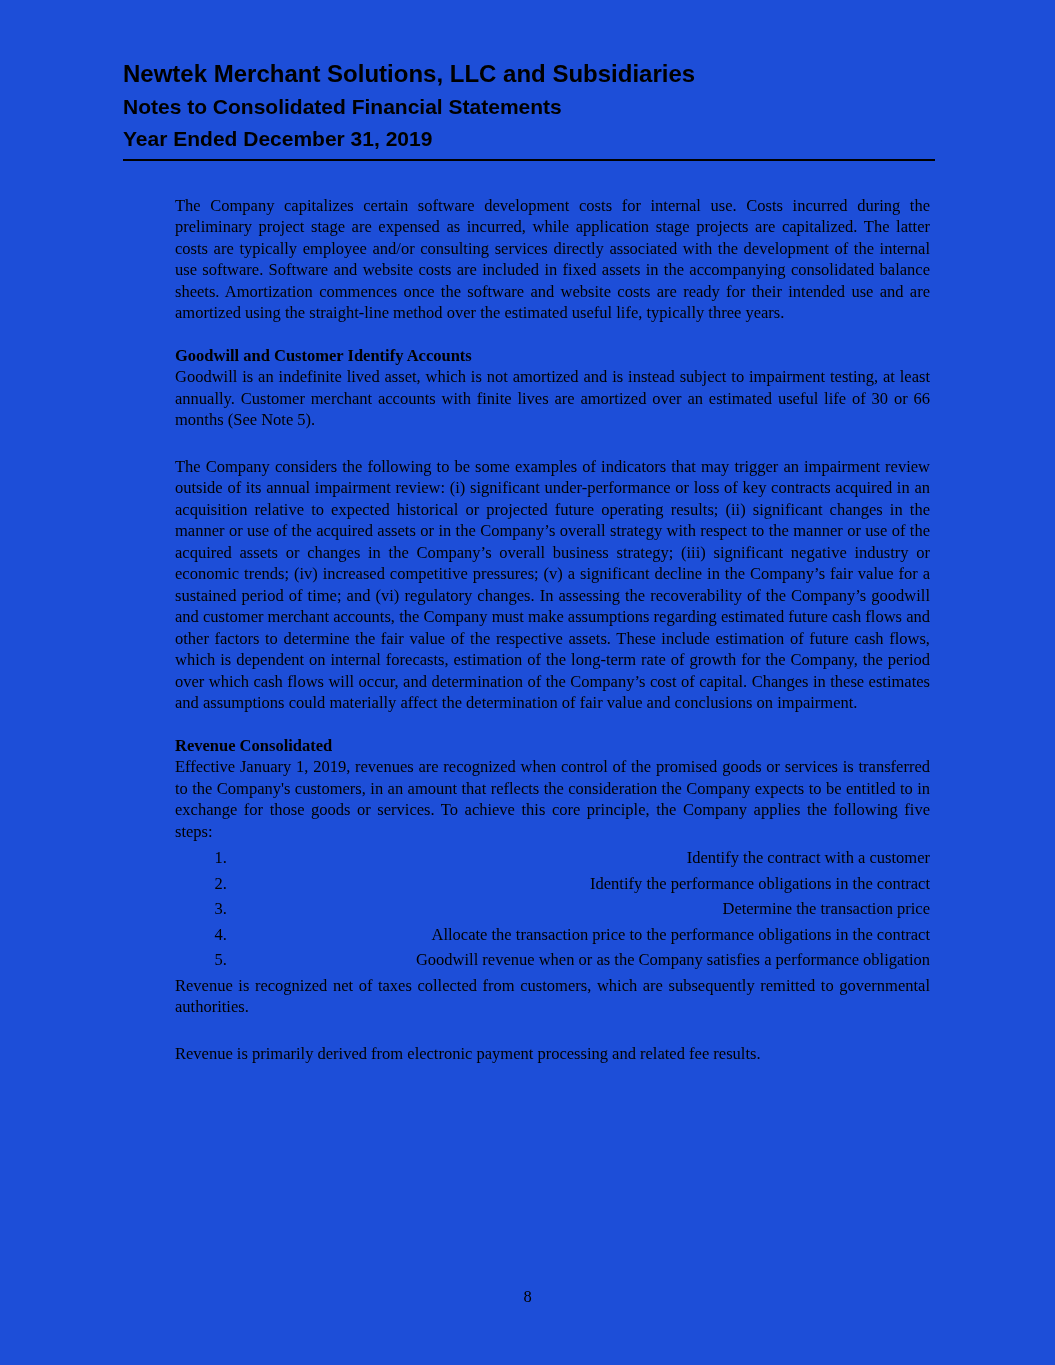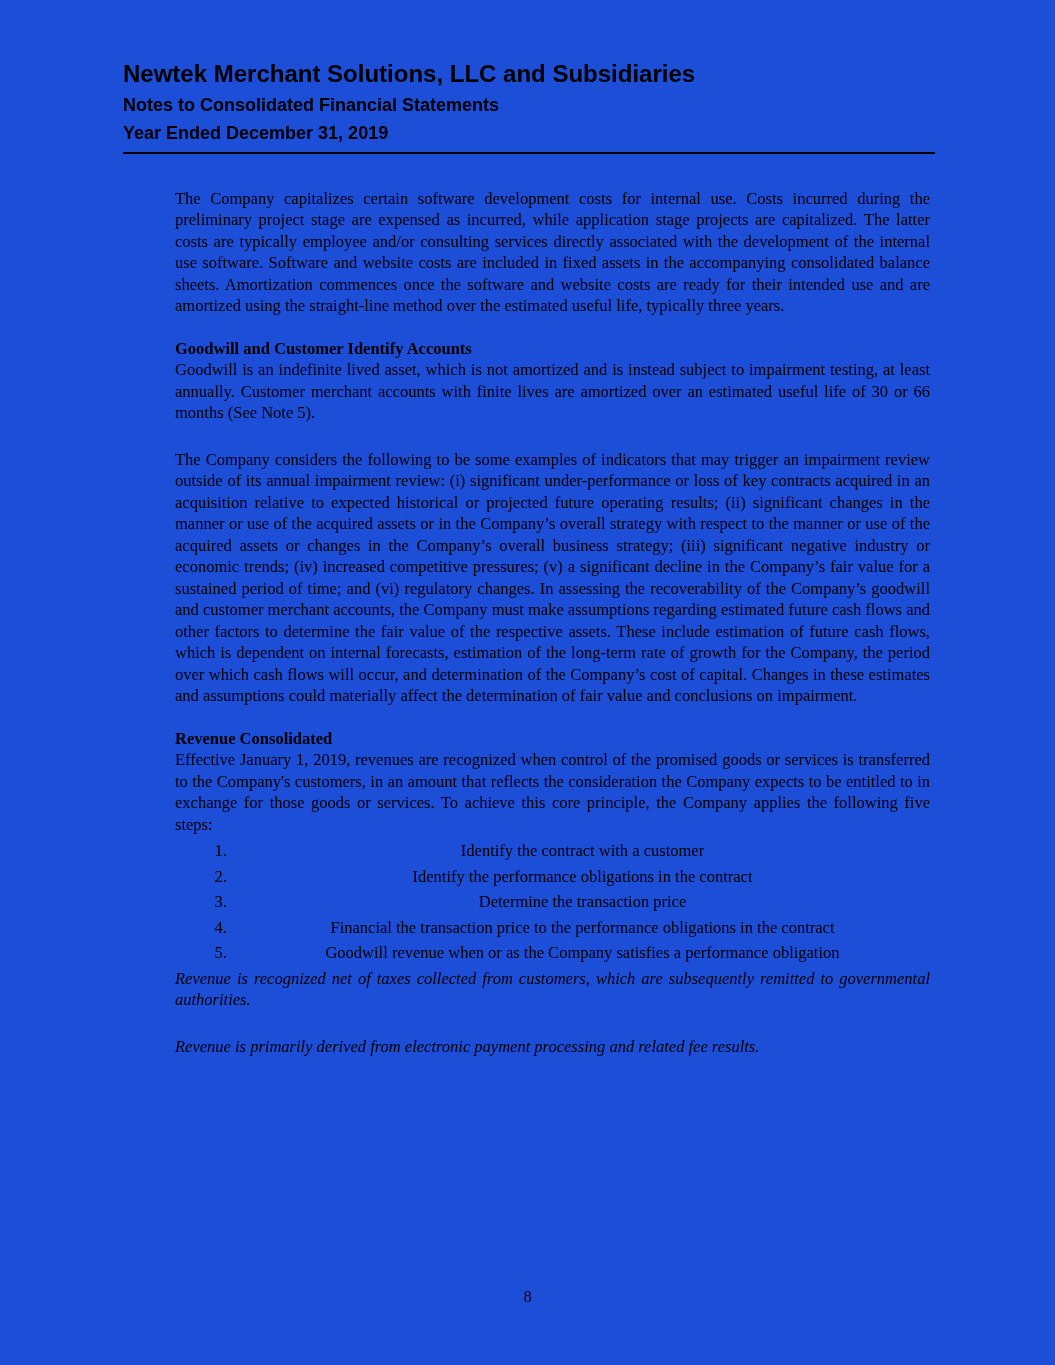--- a/index.html
+++ b/index.html
@@ -17,21 +17,21 @@
     padding: 60px 120px 0 123px;
     font-family: "Liberation Sans", sans-serif;
     font-weight: bold;
   }
   .doc-title {
     font-size: 24px;
     line-height: 1.15;
     margin: 0 0 7px 0;
   }
   .doc-subtitle {
-    font-size: 18px;
+    font-size: 21px;
     line-height: 1.15;
     margin: 0 0 8px 0;
   }
   .header-rule {
     border: none;
     border-top: 2px solid #000000;
     margin: 2px 0 0 0;
   }
   .doc-body {
     margin: 34px 125px 0 175px;
@@ -45,27 +45,27 @@
     font-size: 16.5px;
     font-weight: bold;
     margin: 0;
     text-align: left;
   }
   .doc-body p { margin: 0; }
   .doc-body p + p { margin-top: 25px; }
   .steps-list {
     margin: 5px 0 0 0;
     padding-left: 56px;
-    text-align: center;
+    text-align: right;
   }
   .steps-list li {
     margin-bottom: 4px;
     padding-left: 4px;
   }
-  .closing { margin-top: 13px; font-style: italic; }
+  .closing { margin-top: 13px; }
   .page-footer {
     position: absolute;
     bottom: 58px;
     left: 0;
     width: 100%;
     text-align: center;
     font-size: 16.5px;
   }
 </style>
 </head>
@@ -92,21 +92,21 @@
       <p>The Company considers the following to be some examples of indicators that may trigger an impairment review outside of its annual impairment review: (i) significant under-performance or loss of key contracts acquired in an acquisition relative to expected historical or projected future operating results; (ii) significant changes in the manner or use of the acquired assets or in the Company’s overall strategy with respect to the manner or use of the acquired assets or changes in the Company’s overall business strategy; (iii) significant negative industry or economic trends; (iv) increased competitive pressures; (v) a significant decline in the Company’s fair value for a sustained period of time; and (vi) regulatory changes. In assessing the recoverability of the Company’s goodwill and customer merchant accounts, the Company must make assumptions regarding estimated future cash flows and other factors to determine the fair value of the respective assets. These include estimation of future cash flows, which is dependent on internal forecasts, estimation of the long-term rate of growth for the Company, the period over which cash flows will occur, and determination of the Company’s cost of capital. Changes in these estimates and assumptions could materially affect the determination of fair value and conclusions on impairment.</p>
     </section>
 
     <section class="section">
       <h3 class="section-heading">Revenue Consolidated</h3>
       <p>Effective January 1, 2019, revenues are recognized when control of the promised goods or services is transferred to the Company's customers, in an amount that reflects the consideration the Company expects to be entitled to in exchange for those goods or services. To achieve this core principle, the Company applies the following five steps:</p>
       <ol class="steps-list">
         <li>Identify the contract with a customer</li>
         <li>Identify the performance obligations in the contract</li>
         <li>Determine the transaction price</li>
-        <li>Financial the transaction price to the performance obligations in the contract</li>
+        <li>Allocate the transaction price to the performance obligations in the contract</li>
         <li>Goodwill revenue when or as the Company satisfies a performance obligation</li>
       </ol>
       <p class="closing">Revenue is recognized net of taxes collected from customers, which are subsequently remitted to governmental authorities.</p>
       <p class="closing">Revenue is primarily derived from electronic payment processing and related fee results.</p>
     </section>
 
   </main>
 
   <footer class="page-footer">
     <span>8</span>

